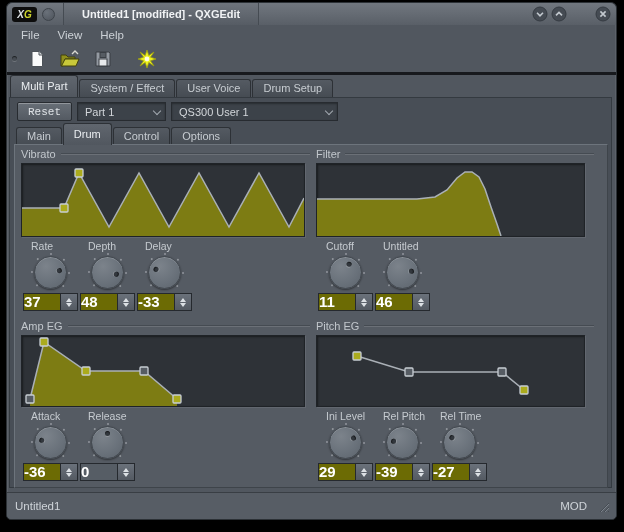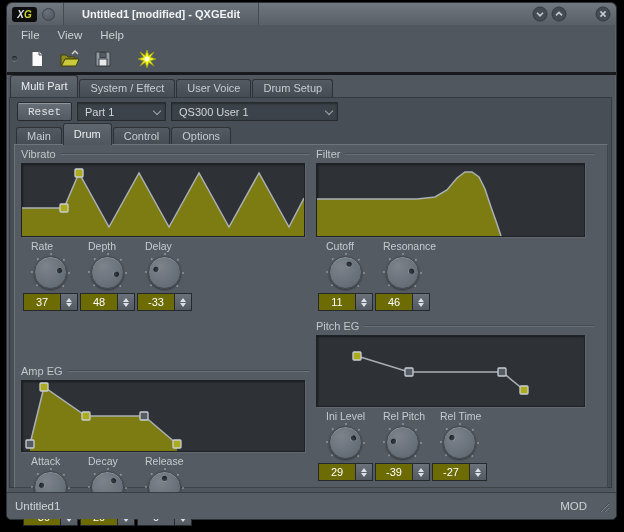--- a/index.html
+++ b/index.html
@@ -55,21 +55,21 @@
   .combo-part{left:70px;width:89px;}
   .combo-voice{left:164px;width:167px;}
   .combo-text{flex:1;padding-left:7px;font-size:11px;color:#d2d6da;white-space:nowrap;}
   .combo-arrow{width:17px;display:flex;align-items:center;justify-content:center;}
   .chev{width:5px;height:5px;border-right:1.5px solid #a2a9b0;border-bottom:1.5px solid #a2a9b0;
       transform:rotate(45deg);margin-top:-2px;}
   
   .group{position:absolute;}
   #g-vibrato{left:12px;top:144px;width:291px;}
   #g-filter{left:307px;top:144px;width:280px;}
-  #g-amp{left:12px;top:316px;width:291px;margin-top:45px;}
+  #g-amp{left:12px;top:316px;width:291px;}
   #g-pitch{left:307px;top:316px;width:280px;}
   .group-head{display:flex;align-items:center;height:13px;margin-bottom:3px;}
   .gtitle{font-size:11px;color:#c2c7cc;padding:0 5px 0 2px;white-space:nowrap;}
   .group-head::after{content:"";flex:1;height:1px;background:#454b52;box-shadow:0 1px 0 rgba(255,255,255,.13);}
   .chart{margin-left:2px;background:#2e3237;border:1px solid #1f2327;
       box-shadow:1px 1px 0 rgba(255,255,255,.08), inset 1px 1px 2px rgba(0,0,0,.45);}
   .chart svg{display:block;}
   .knobs{display:flex;padding-left:3px;margin-top:3px;}
   .kcol{width:57px;display:flex;flex-direction:column;}
   .klabel{font-size:10.5px;color:#c6cbd0;height:13px;line-height:13px;padding-left:9px;white-space:nowrap;}
@@ -77,21 +77,21 @@
   .kface{position:absolute;inset:2px;border-radius:50%;border:1px solid #42484f;box-sizing:border-box;
       background:radial-gradient(circle at 36% 30%,#7c838b,#687079 62%,#5c636b);
       box-shadow:0 1px 2px rgba(0,0,0,.45), inset 0 1px 0 rgba(255,255,255,.18);}
   .tick{position:absolute;inset:0;}
   .tick::before{content:"";position:absolute;left:50%;top:-1px;width:2px;height:2px;margin-left:-1px;
       border-radius:50%;background:rgba(205,210,216,.5);}
   .kptr{position:absolute;inset:2px;}
   .kptr::before{content:"";position:absolute;left:50%;top:5px;width:5px;height:5px;margin-left:-2.5px;
       border-radius:50%;background:#33383e;box-shadow:0 1px 0 rgba(255,255,255,.2), inset 0 1px 1px rgba(0,0,0,.6);}
   .spin{display:flex;width:53px;height:16px;margin:0 auto;border:1px solid #25292e;box-sizing:content-box;}
-  .spin-val{flex:1;font-size:11px;line-height:16px;text-align:center;color:#fff;background:#6c6b04;}
+  .spin-val{flex:1;font-size:15px;line-height:16px;color:#fff;background:#6c6b04;font-weight:bold;}
   .spin-val.zero{background:#565d65;}
   .spin-btn{width:16px;background:linear-gradient(#6a717a,#545a62);border-left:1px solid #25292e;
       display:flex;flex-direction:column;align-items:center;justify-content:center;gap:1px;}
   .arr{width:0;height:0;border-left:3px solid transparent;border-right:3px solid transparent;display:block;}
   .arr.up{border-bottom:4px solid #dde1e5;}
   .arr.dn{border-top:4px solid #dde1e5;}
   
   .statusbar{position:absolute;left:0;right:0;bottom:0;height:27px;background:#575d65;
       border-top:1px solid #393e44;border-radius:0 0 5px 5px;display:flex;align-items:center;
       padding:0 6px 0 8px;box-sizing:border-box;font-size:11.5px;color:#ced3d8;}
@@ -308,21 +308,21 @@
           </div>
         <div class="spin">
           <span class="spin-val">11</span>
           <span class="spin-btn">
               <i class="arr up"></i>
               <i class="arr dn"></i>
             </span>
         </div>
       </div>
       <div class="kcol">
-        <div class="klabel">Resonance</div>
+        <div class="klabel">Untitled</div>
         <div class="knob">
             <div class="tick" style="transform: rotate(-135deg);"></div>
             <div class="tick" style="transform: rotate(-90deg);"></div>
             <div class="tick" style="transform: rotate(-45deg);"></div>
             <div class="tick" style="transform: rotate(0deg);"></div>
             <div class="tick" style="transform: rotate(45deg);"></div>
             <div class="tick" style="transform: rotate(90deg);"></div>
             <div class="tick" style="transform: rotate(135deg);"></div>
             <div class="kface"></div>
             <div class="kptr" style="transform: rotate(82.2656deg);"></div>
@@ -369,41 +369,20 @@
           </div>
         <div class="spin">
           <span class="spin-val">-36</span>
           <span class="spin-btn">
               <i class="arr up"></i>
               <i class="arr dn"></i>
             </span>
         </div>
       </div>
       <div class="kcol">
-        <div class="klabel">Decay</div>
-        <div class="knob">
-            <div class="tick" style="transform: rotate(-135deg);"></div>
-            <div class="tick" style="transform: rotate(-90deg);"></div>
-            <div class="tick" style="transform: rotate(-45deg);"></div>
-            <div class="tick" style="transform: rotate(0deg);"></div>
-            <div class="tick" style="transform: rotate(45deg);"></div>
-            <div class="tick" style="transform: rotate(90deg);"></div>
-            <div class="tick" style="transform: rotate(135deg);"></div>
-            <div class="kface"></div>
-            <div class="kptr" style="transform: rotate(42.1875deg);"></div>
-          </div>
-        <div class="spin">
-          <span class="spin-val">20</span>
-          <span class="spin-btn">
-              <i class="arr up"></i>
-              <i class="arr dn"></i>
-            </span>
-        </div>
-      </div>
-      <div class="kcol">
         <div class="klabel">Release</div>
         <div class="knob">
             <div class="tick" style="transform: rotate(-135deg);"></div>
             <div class="tick" style="transform: rotate(-90deg);"></div>
             <div class="tick" style="transform: rotate(-45deg);"></div>
             <div class="tick" style="transform: rotate(0deg);"></div>
             <div class="tick" style="transform: rotate(45deg);"></div>
             <div class="tick" style="transform: rotate(90deg);"></div>
             <div class="tick" style="transform: rotate(135deg);"></div>
             <div class="kface"></div>

